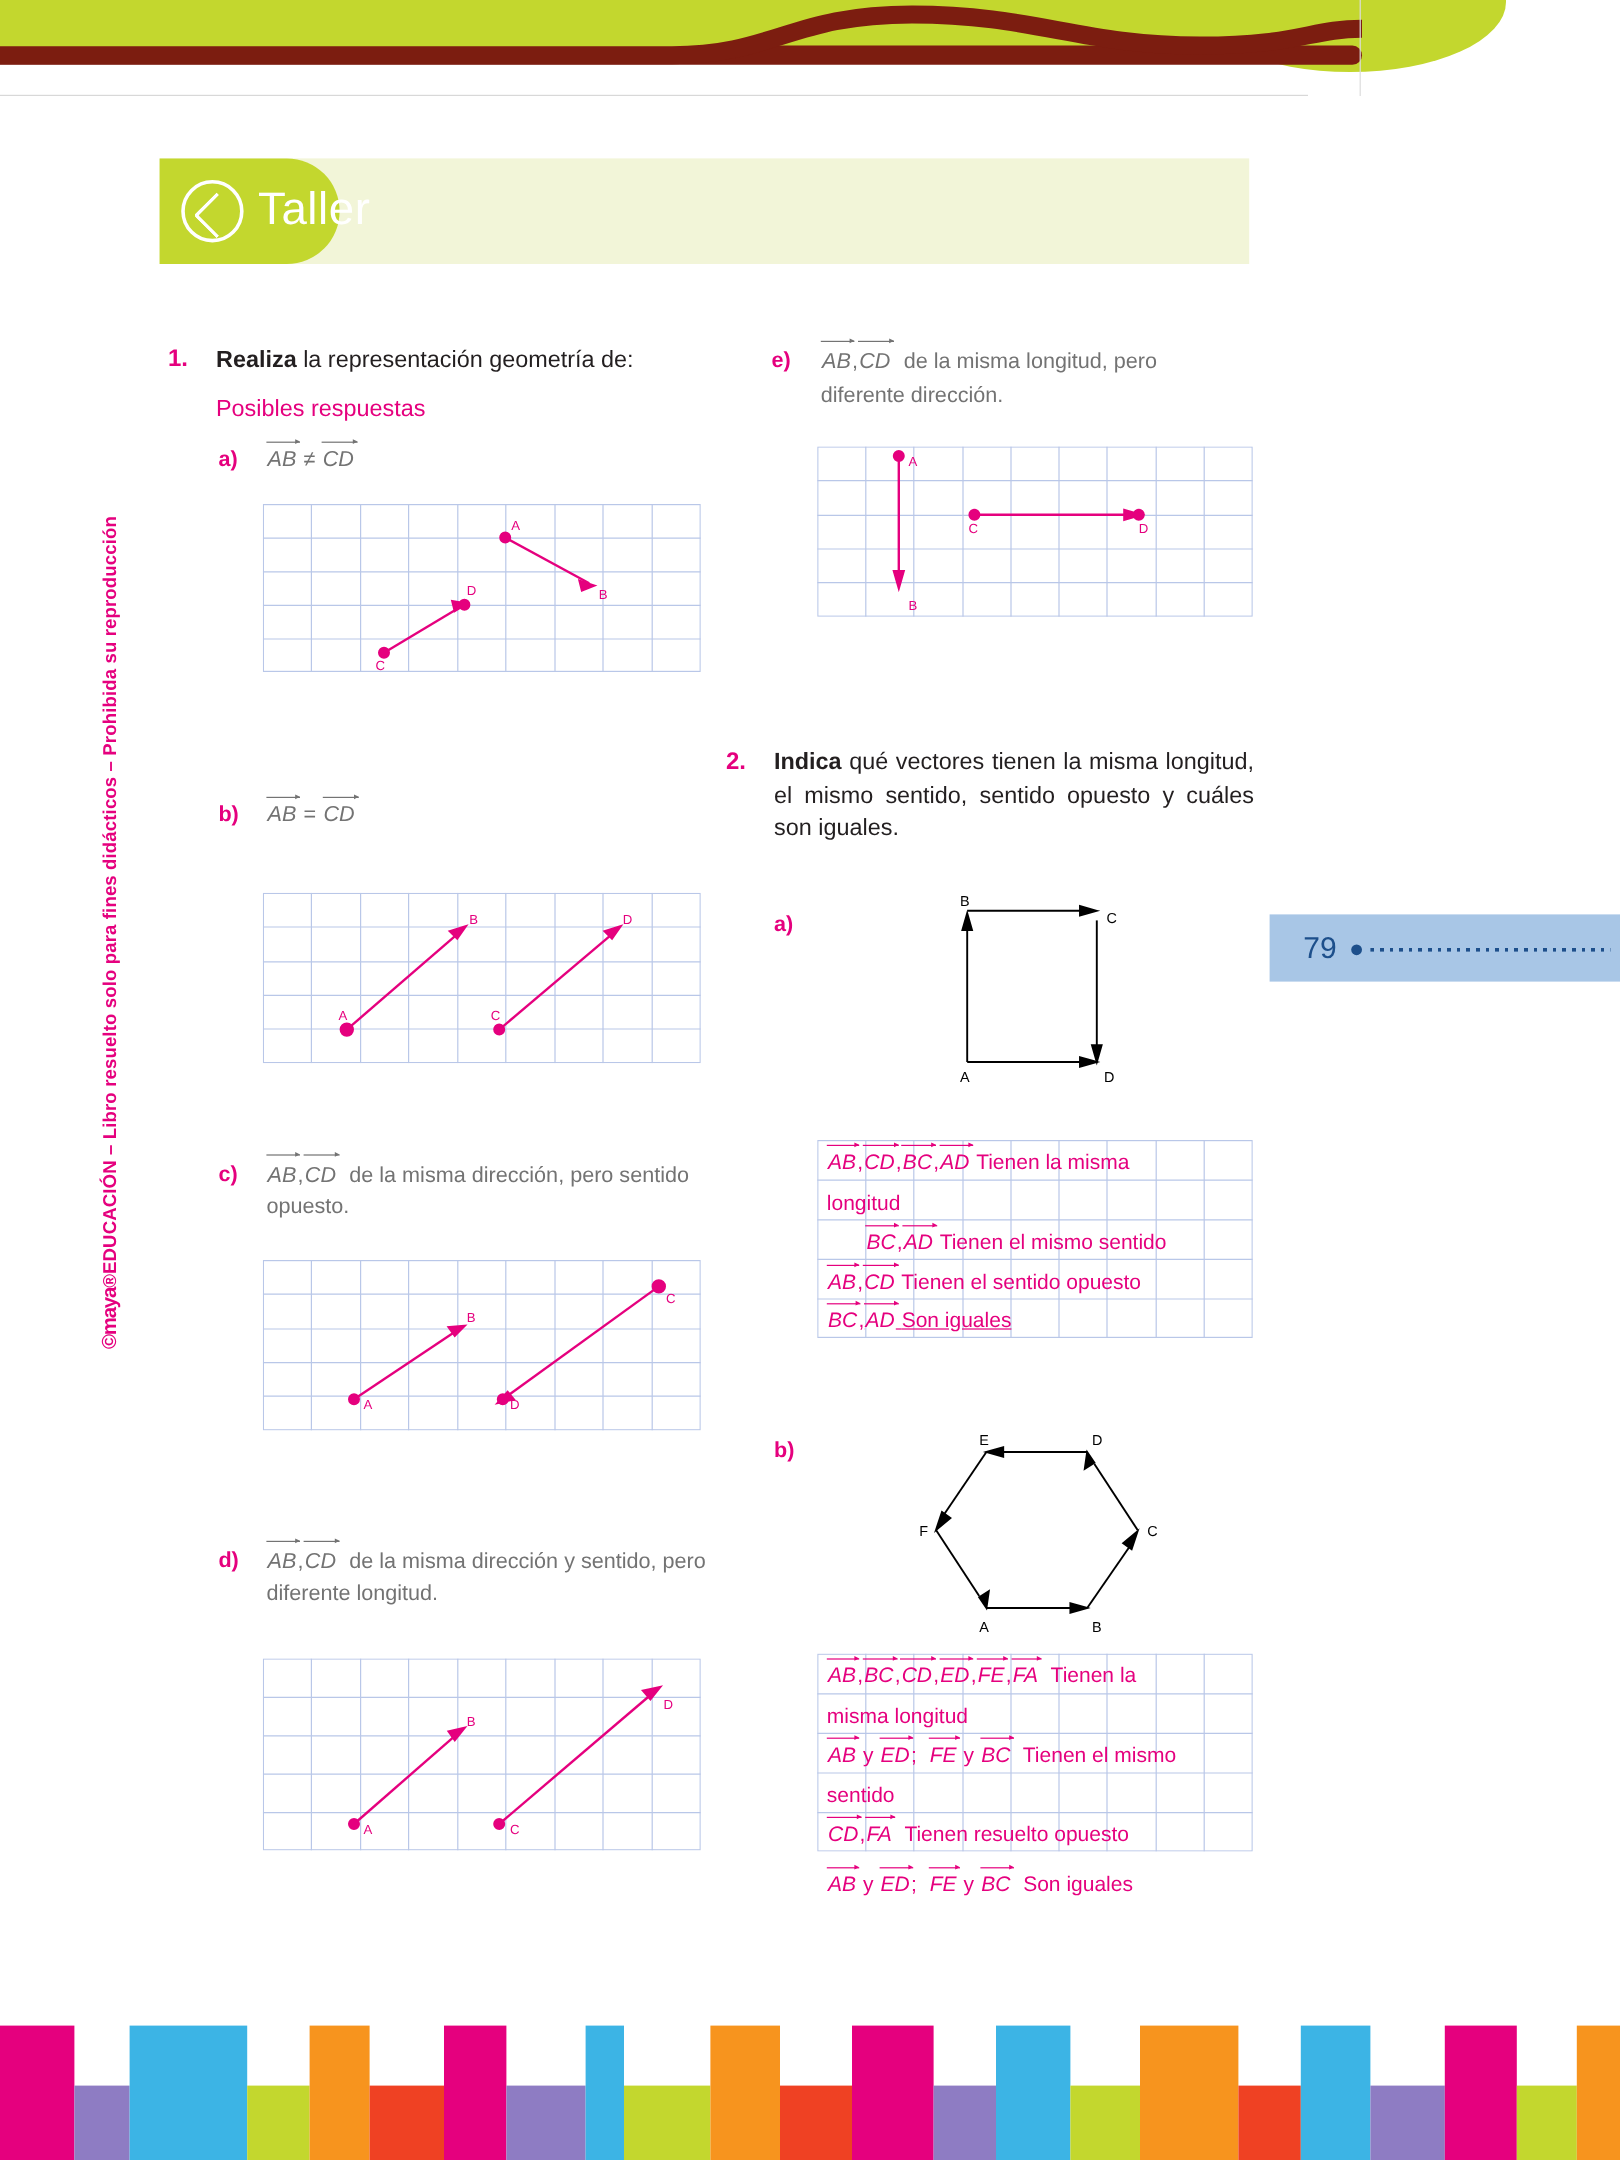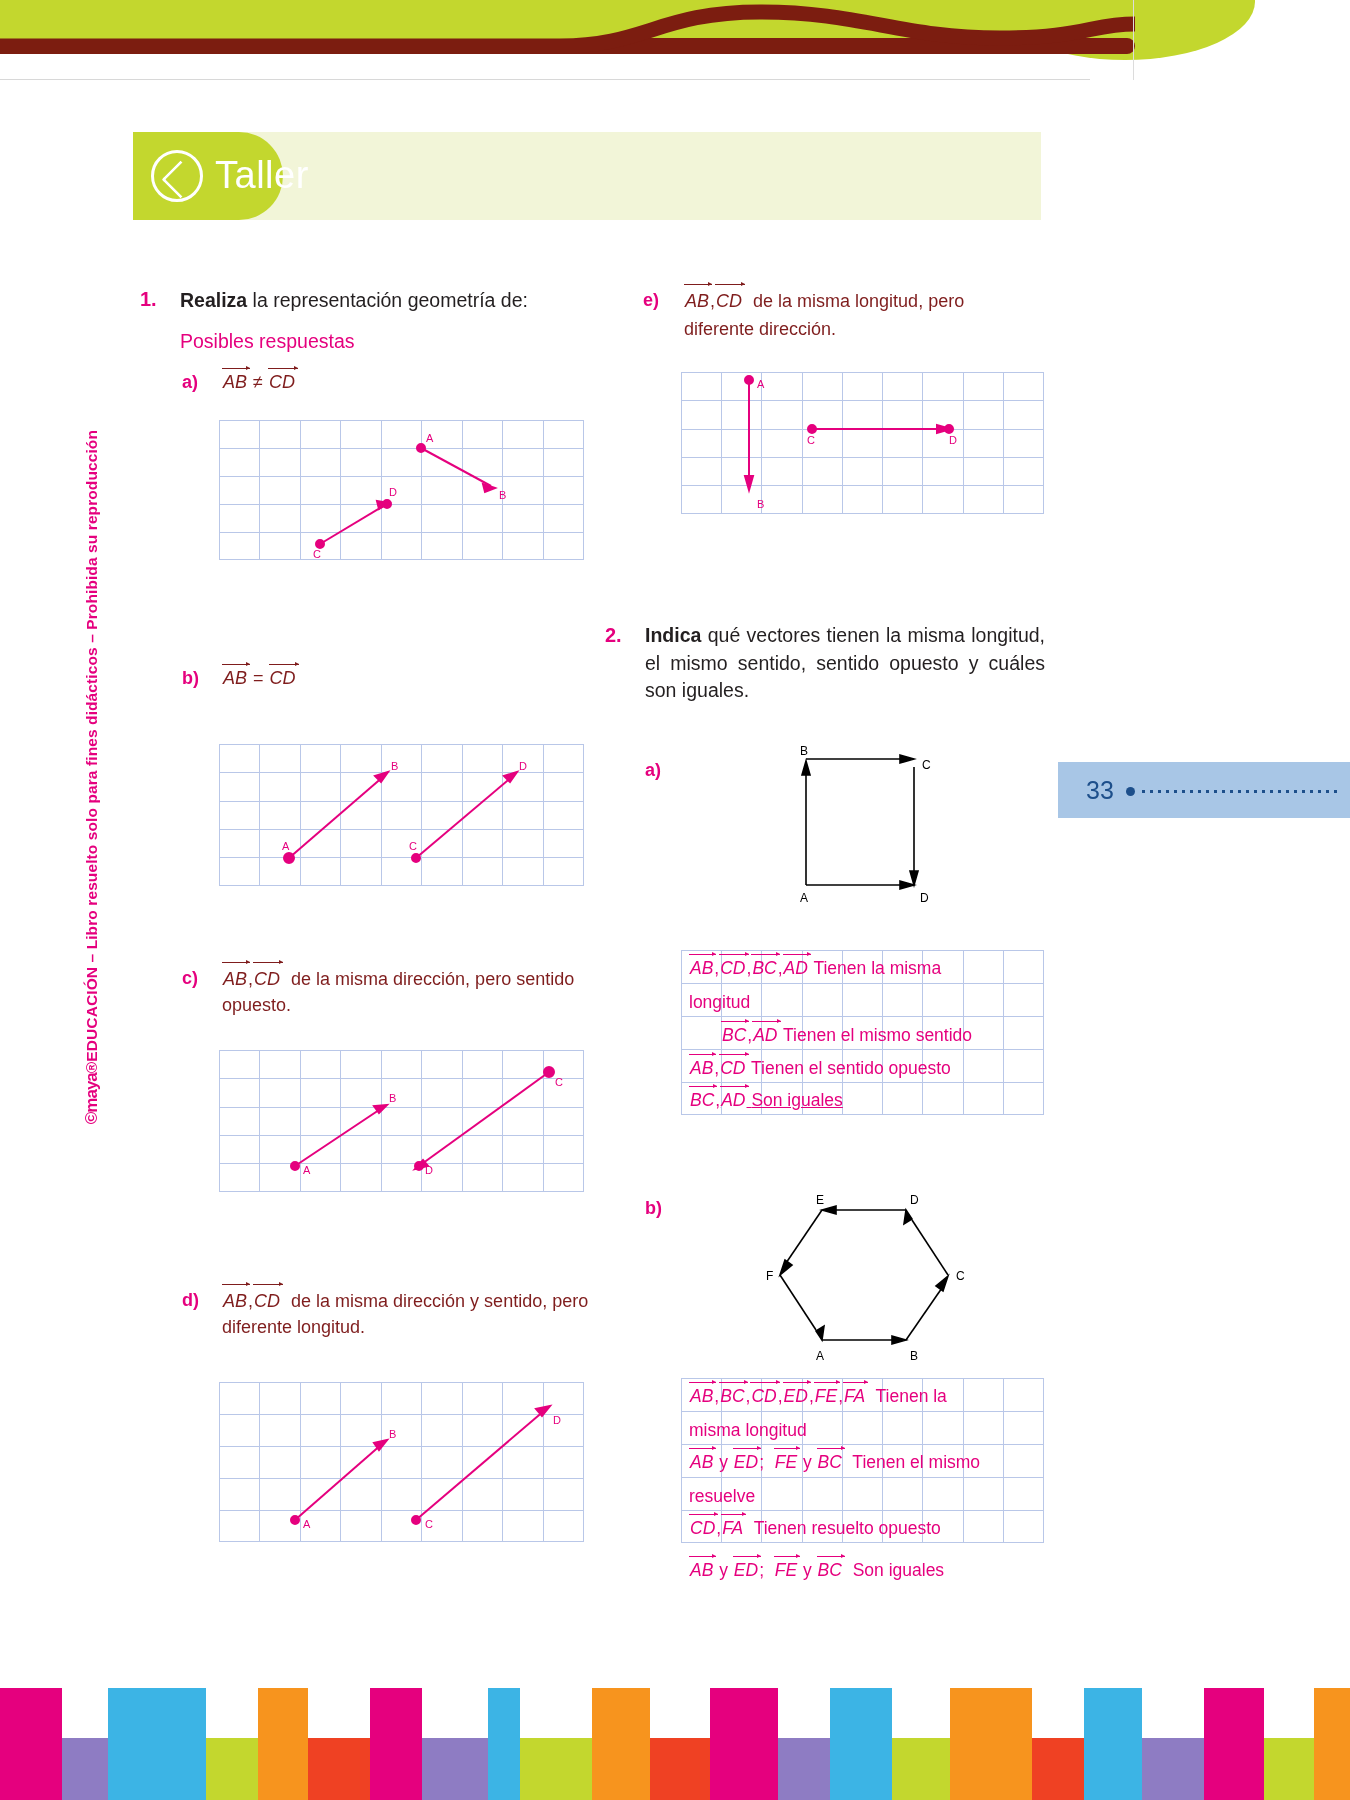--- a/index.html
+++ b/index.html
@@ -62,21 +62,21 @@
   .taller-text{
     position:absolute; left:175px; top:22px; width:718px;
     font-size:12.3px; line-height:1.55; color:#4a4a4a; text-align:justify;
   }
 
   
   .num { position:absolute; color:#e5007e; font-weight:bold; font-size:20px; }
   .q-text { position:absolute; font-size:19.5px; color:#231f20; line-height:1.42; }
   .q-text b { font-weight:bold; }
   .ans { color:#e5007e; }
-  .lit { position:absolute; font-size:18px; color:#7f1d1d; }
+  .lit { position:absolute; font-size:18px; color:#737373; }
   .letter { position:absolute; color:#e5007e; font-weight:bold; font-size:18px; }
 
   
   .vec { display:inline-block; position:relative; font-style:italic; padding:0 1px; }
   .vec:before{
     content:""; position:absolute; left:0; right:-2px; top:-4px; height:1px; background:currentColor;
   }
   .vec:after{
     content:""; position:absolute; right:-2px; top:-6.5px;
     border-left:4px solid currentColor; border-top:2.5px solid transparent; border-bottom:2.5px solid transparent;
@@ -442,31 +442,31 @@
         <line x1="0" y1="132.5" x2="363" y2="132.5"></line>
     </g>
   </svg>
   <div class="txt" style="top:8px;">
     <span class="vec">AB</span>,<span class="vec">BC</span>,<span class="vec">CD</span>,<span class="vec">ED</span>,<span class="vec">FE</span>,<span class="vec">FA</span>&nbsp; <span>Tienen la</span>
   </div>
   <div class="txt" style="top:42px;">misma longitud</div>
   <div class="txt" style="top:74px;">
     <span class="vec">AB</span> y <span class="vec">ED</span>; &nbsp;<span class="vec">FE</span> y <span class="vec">BC</span>&nbsp; <span>Tienen el mismo</span>
   </div>
-  <div class="txt" style="top:108px;">resuelve</div>
+  <div class="txt" style="top:108px;">sentido</div>
   <div class="txt" style="top:140px;">
     <span class="vec">CD</span>,<span class="vec">FA</span>&nbsp; <span>Tienen resuelto opuesto</span>
   </div>
 </div>
 <div class="txt" style="position:absolute; left:689px; top:1560px; font-size:17.5px; color:#e5007e; white-space:nowrap;">
   <span class="vec">AB</span> y <span class="vec">ED</span>; &nbsp;<span class="vec">FE</span> y <span class="vec">BC</span>&nbsp; <span>Son iguales</span>
 </div>
 
 <div class="pagetab"></div>
-<div class="pagenum">33</div>
+<div class="pagenum">79</div>
 <div class="pagedot"></div>
 <div class="pagedots"></div>
 
 <div class="footer">
   <div class="fbar" style="left:0;   width:62px;  height:112px; background:#e5007e;"></div>
   <div class="fbar" style="left:62px;  width:46px; height:62px;  background:#8e7cc3;"></div>
   <div class="fbar" style="left:108px; width:98px; height:112px; background:#3cb4e5;"></div>
   <div class="fbar" style="left:206px; width:52px; height:62px;  background:#c3d72e;"></div>
   <div class="fbar" style="left:258px; width:50px; height:112px; background:#f7941e;"></div>
   <div class="fbar" style="left:308px; width:62px; height:62px;  background:#ef4123;"></div>

